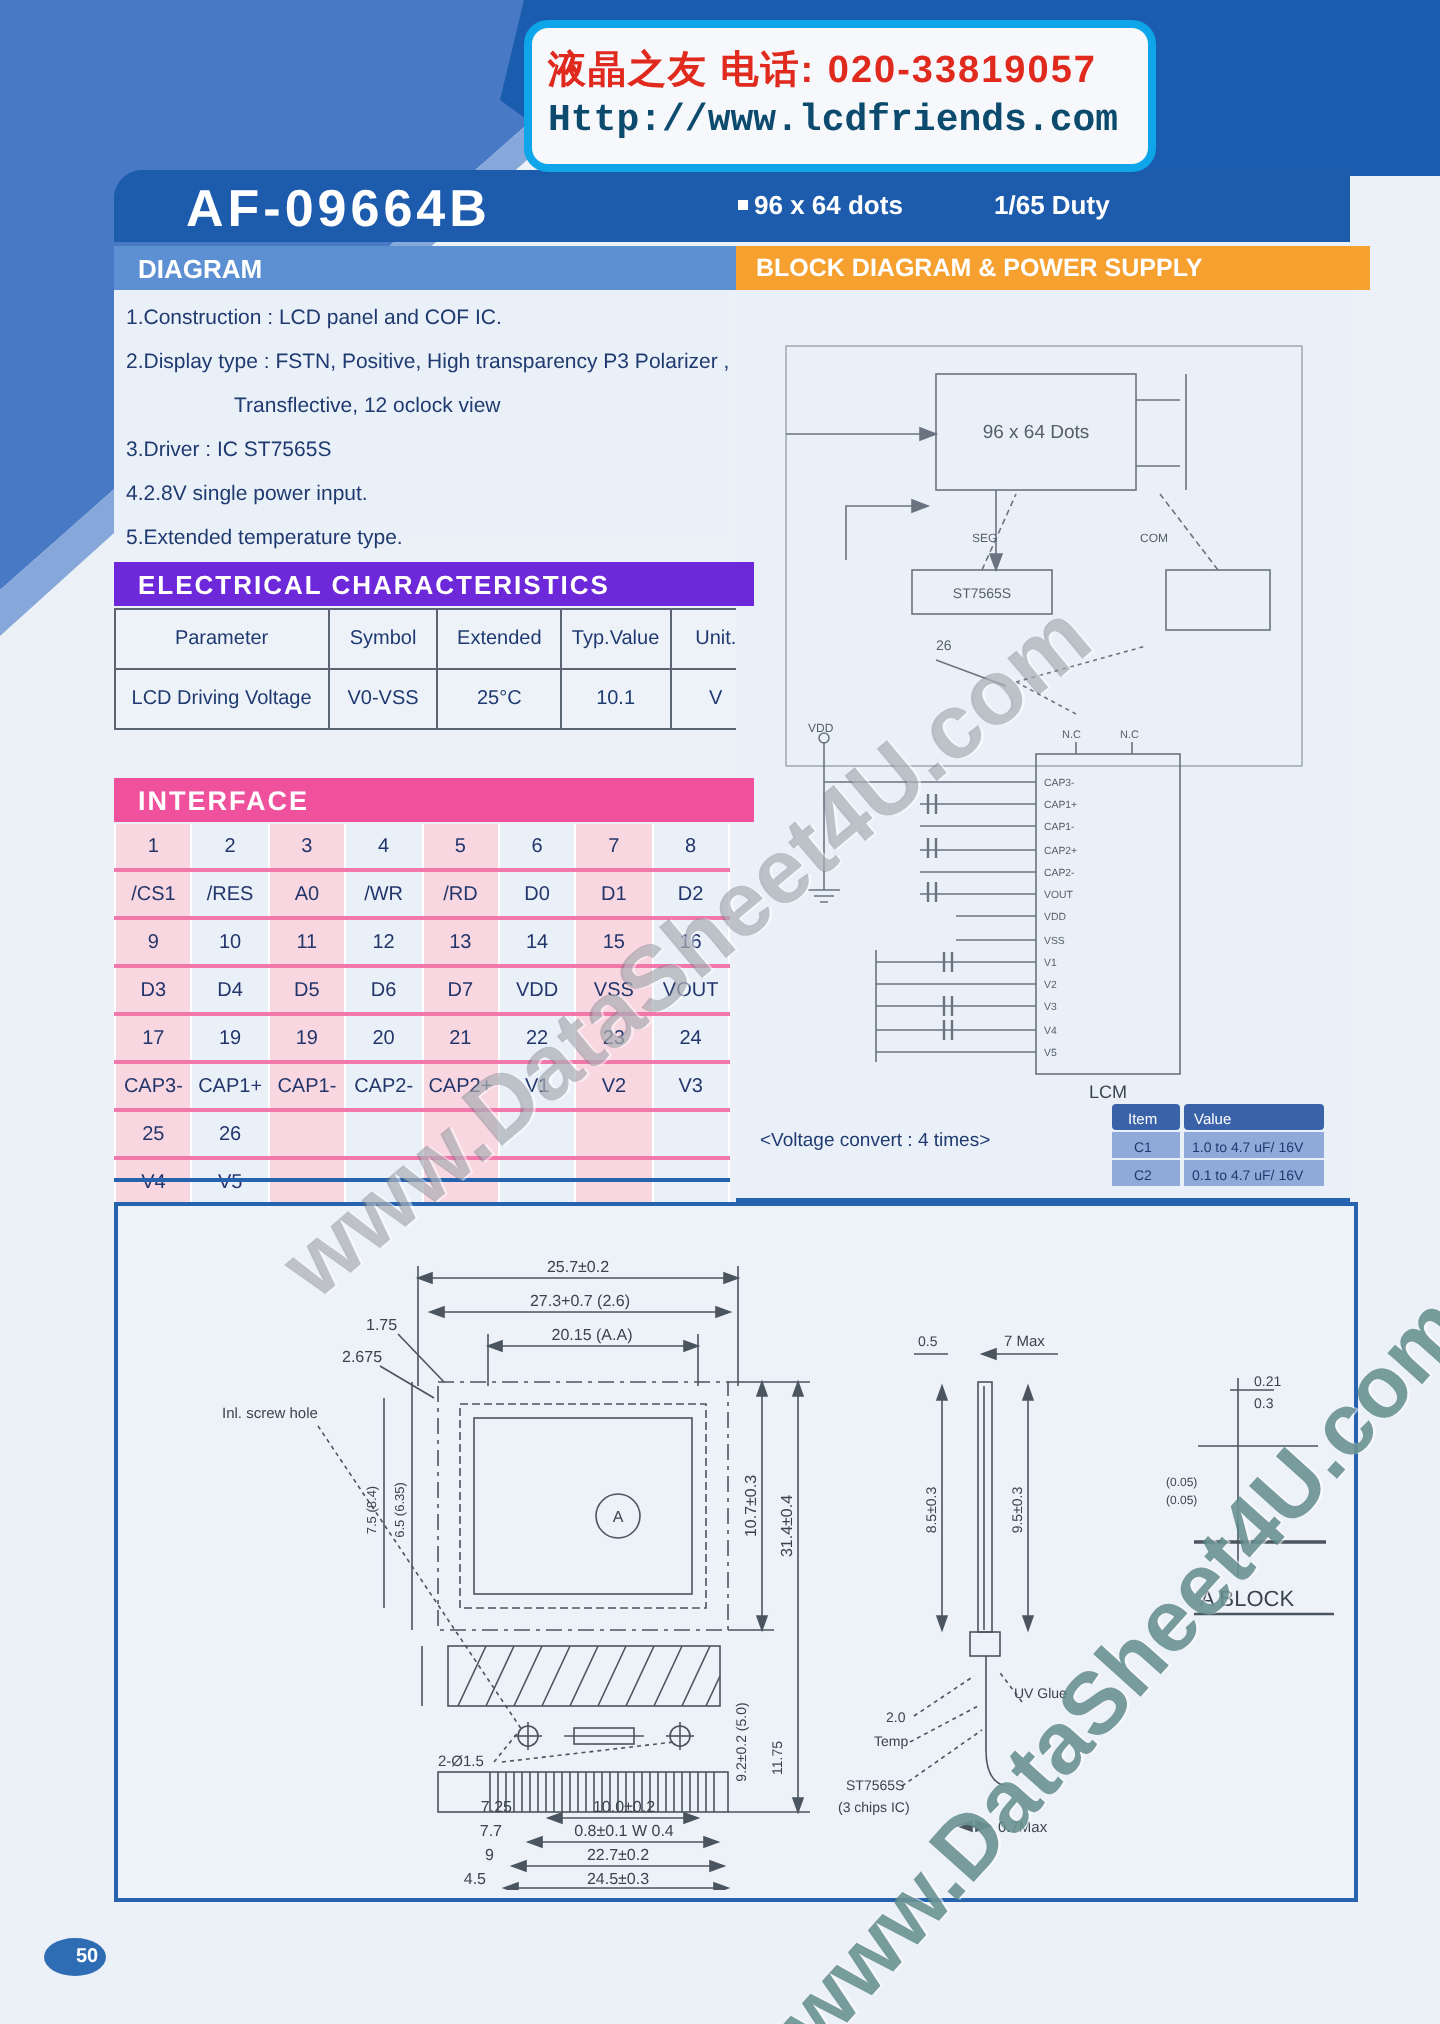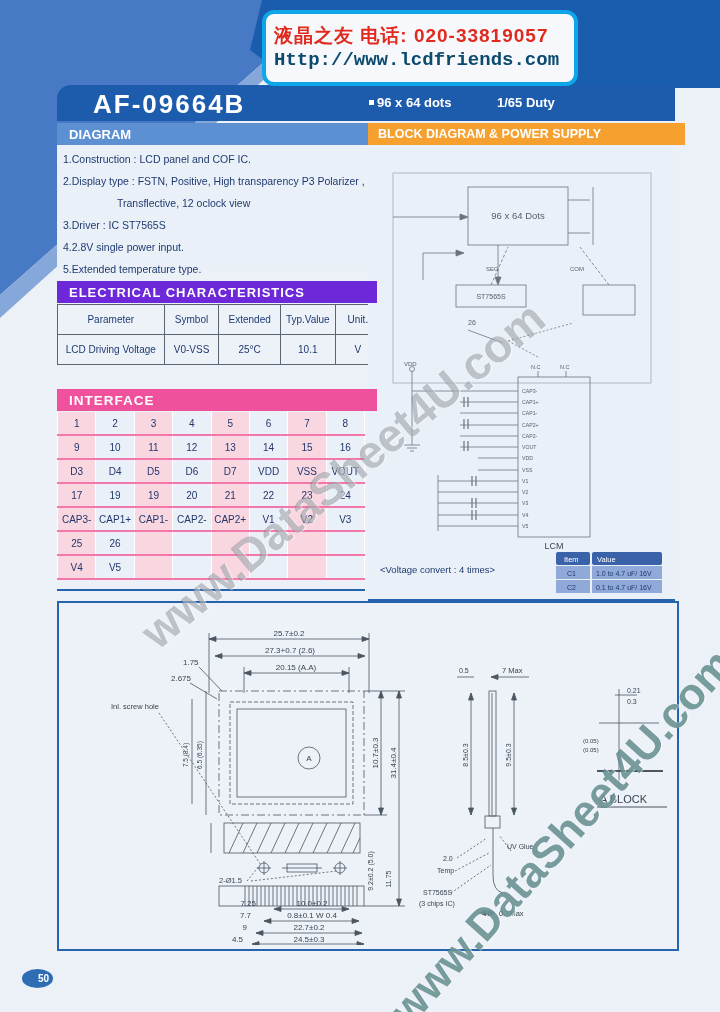--- a/index.html
+++ b/index.html
@@ -136,20 +136,30 @@
     <tbody>
         <tr>
       <td>1</td>
           <td>2</td>
           <td>3</td>
           <td>4</td>
           <td>5</td>
           <td>6</td>
           <td>7</td>
           <td>8</td>
+    </tr>
+    <tr>
+      <td>/CS1</td>
+          <td>/RES</td>
+          <td>A0</td>
+          <td>/WR</td>
+          <td>/RD</td>
+          <td>D0</td>
+          <td>D1</td>
+          <td>D2</td>
     </tr>
     <tr>
       <td>9</td>
           <td>10</td>
           <td>11</td>
           <td>12</td>
           <td>13</td>
           <td>14</td>
           <td>15</td>
           <td>16</td>

